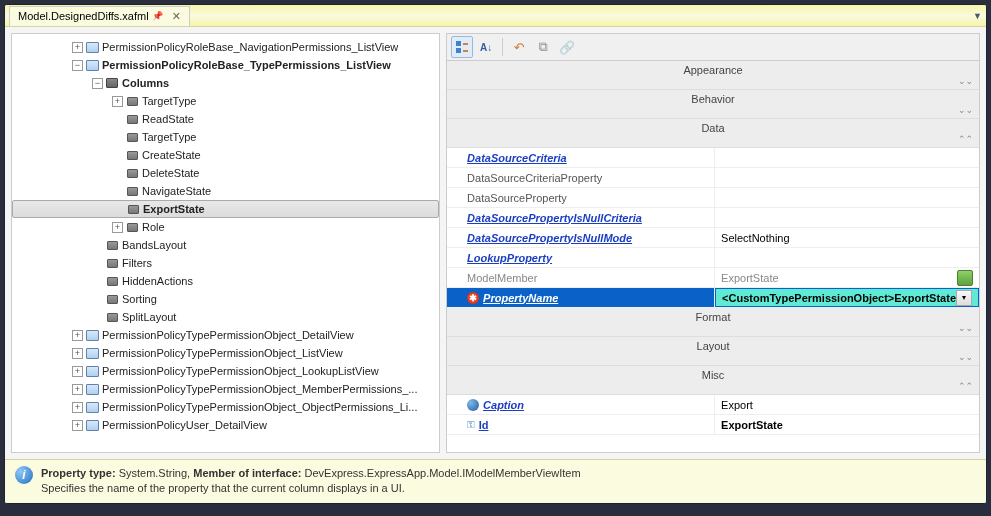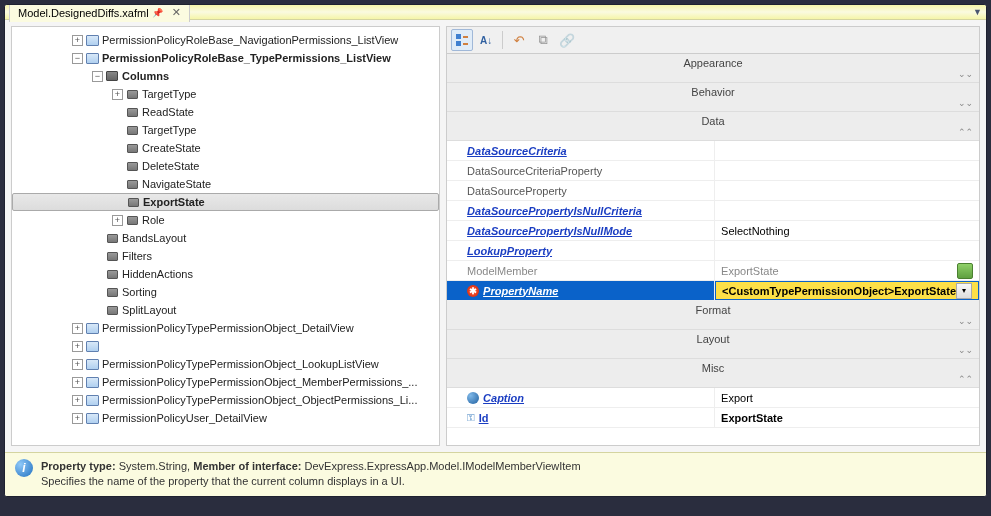--- a/index.html
+++ b/index.html
@@ -1,18 +1,18 @@
 <!DOCTYPE html>
 <html><head>
 <meta charset="utf-8">
 <style>
 * { box-sizing: border-box; margin: 0; padding: 0; font-family: 'Segoe UI', Tahoma, sans-serif; font-size: 11px; }
 body { background: #2a2d3e; padding: 4px; }
 .window { background: #fff; border: 1px solid #1e2130; border-radius: 3px; overflow: hidden; }
-.titlebar { background: linear-gradient(#f5f5a8, #fafae0, #f5f5a8); border-bottom: 1px solid #d4d4a0; height: 15px; display: flex; align-items: center; padding: 0 4px; }
+.titlebar { background: linear-gradient(#f5f5a8, #fafae0, #f5f5a8); border-bottom: 1px solid #d4d4a0; height: 22px; display: flex; align-items: center; padding: 0 4px; }
 .tab { background: #fbfbe0; border: 1px solid #ccc; border-bottom: none; padding: 2px 8px; display: flex; align-items: center; gap: 4px; height: 20px; }
 .tab-pin { color: #8a6d00; font-size: 9px; }
 .tab-close { color: #666; cursor: pointer; margin-left: 4px; }
 .titlebar-right { margin-left: auto; color: #4a5570; font-size: 9px; }
 .body { display: flex; height: 432px; background: #f5f5f5; }
 .tree-panel { width: 433px; background: #fff; border: 1px solid #ccc; margin: 6px 3px 6px 6px; overflow: auto; padding: 4px 0; }
 .prop-panel { flex: 1; margin: 6px 6px 6px 3px; display: flex; flex-direction: column; }
 .tree-row { display: flex; align-items: center; height: 18px; white-space: nowrap; padding-right: 4px; }
 .tree-row.selected { background: linear-gradient(#e8e8e8, #dcdcdc); border: 1px solid #aaa; border-radius: 2px; }
 .indent { display: inline-block; }
@@ -31,21 +31,21 @@
 .prop-row { display: flex; border-bottom: 1px solid #eee; height: 20px; }
 .prop-name { width: 268px; padding: 2px 14px 2px 20px; border-right: 1px solid #eee; display: flex; align-items: center; gap: 4px; }
 .prop-val { flex: 1; padding: 2px 6px; display: flex; align-items: center; }
 .link-prop { color: #1a3dc2; text-decoration: underline; font-weight: bold; font-style: italic; }
 .link-prop-plain { color: #1a3dc2; text-decoration: underline; font-weight: bold; }
 .plain-prop { color: #555; }
 .readonly { color: #888; }
 .prop-row.selected { background: #0a62c9; }
 .prop-row.selected .prop-name { background: #0a62c9; color: #fff; }
 .prop-row.selected .link-prop-sel { color: #fff; text-decoration: underline; font-weight: bold; font-style: italic; }
-.prop-row.selected .prop-val { background: #fde047; color: #000; border: 1px solid #0a62c9; }
+.prop-row.selected .prop-val { background: #5eead4; color: #000; border: 1px solid #0a62c9; }
 .asterisk { width: 12px; height: 12px; background: radial-gradient(#ff6040,#d02000); border-radius: 50%; display: inline-flex; align-items: center; justify-content: center; color: #fff; font-size: 9px; font-weight: bold; }
 .dropdown-btn { margin-left: auto; width: 16px; height: 16px; border: 1px solid #aaa; background: linear-gradient(#f8f8f8,#ddd); display: flex; align-items: center; justify-content: center; font-size: 8px; cursor: pointer; }
 .action-btn { margin-left: auto; width: 16px; height: 16px; background: linear-gradient(#8fd068,#5fa040); border: 1px solid #4a8030; border-radius: 2px; cursor: pointer; }
 .globe { width: 12px; height: 12px; background: radial-gradient(circle at 30% 30%, #7fb8e8, #2060a0); border-radius: 50%; }
 .key-icon { color: #4080c0; font-size: 10px; }
 .footer { background: #fbfbe0; border-top: 1px solid #d4d4a0; padding: 6px 10px; display: flex; align-items: flex-start; gap: 8px; }
 .info-icon { width: 18px; height: 18px; background: radial-gradient(circle at 30% 30%, #8fc8f8, #2070c0); border-radius: 50%; display: flex; align-items: center; justify-content: center; color: #fff; font-weight: bold; font-style: italic; font-size: 12px; flex-shrink: 0; }
 .footer-text { color: #333; line-height: 1.4; }
 .footer-text b { font-weight: bold; }
 </style>
@@ -199,20 +199,21 @@
             <span class="icon-list"></span>
           </span>
           <span class="tree-label">PermissionPolicyTypePermissionObject_DetailView</span>
         </div>
         <div class="tree-row">
           <span class="indent" style="width: 60px;"></span>
           <span class="expander">+</span>
           <span class="tree-icon">
             <span class="icon-list"></span>
           </span>
+          <span class="tree-label">PermissionPolicyTypePermissionObject_ListView</span>
         </div>
         <div class="tree-row">
           <span class="indent" style="width: 60px;"></span>
           <span class="expander">+</span>
           <span class="tree-icon">
             <span class="icon-list"></span>
           </span>
           <span class="tree-label">PermissionPolicyTypePermissionObject_LookupListView</span>
         </div>
         <div class="tree-row">

